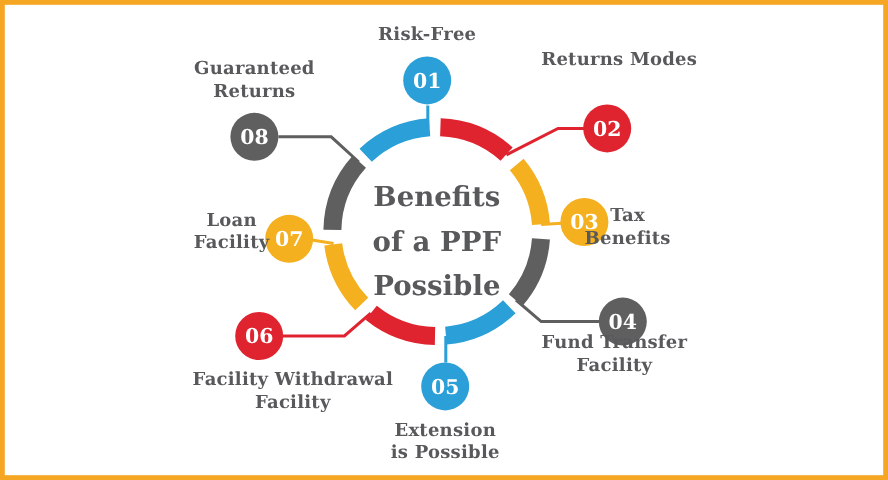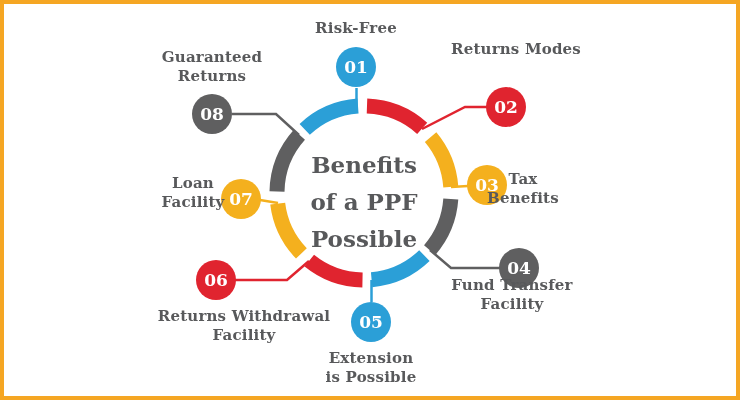--- a/index.html
+++ b/index.html
@@ -107,21 +107,21 @@
     <div>Fund Transfer</div>
     <div>Facility</div>
   </div>
 
   <div class="label" style="left:267px;top:345px;width:200px">
     <div>Extension</div>
     <div>is Possible</div>
   </div>
 
   <div class="label" style="left:140px;top:303px;width:200px">
-    <div>Returns Withdrawal</div>
+    <div>Facility Withdrawal</div>
     <div>Facility</div>
   </div>
 
   <div class="label" style="left:89px;top:170px;width:200px">
     <div>Loan</div>
     <div>Facility</div>
   </div>
 
   <div class="label" style="left:108px;top:44px;width:200px">
     <div>Guaranteed</div>

